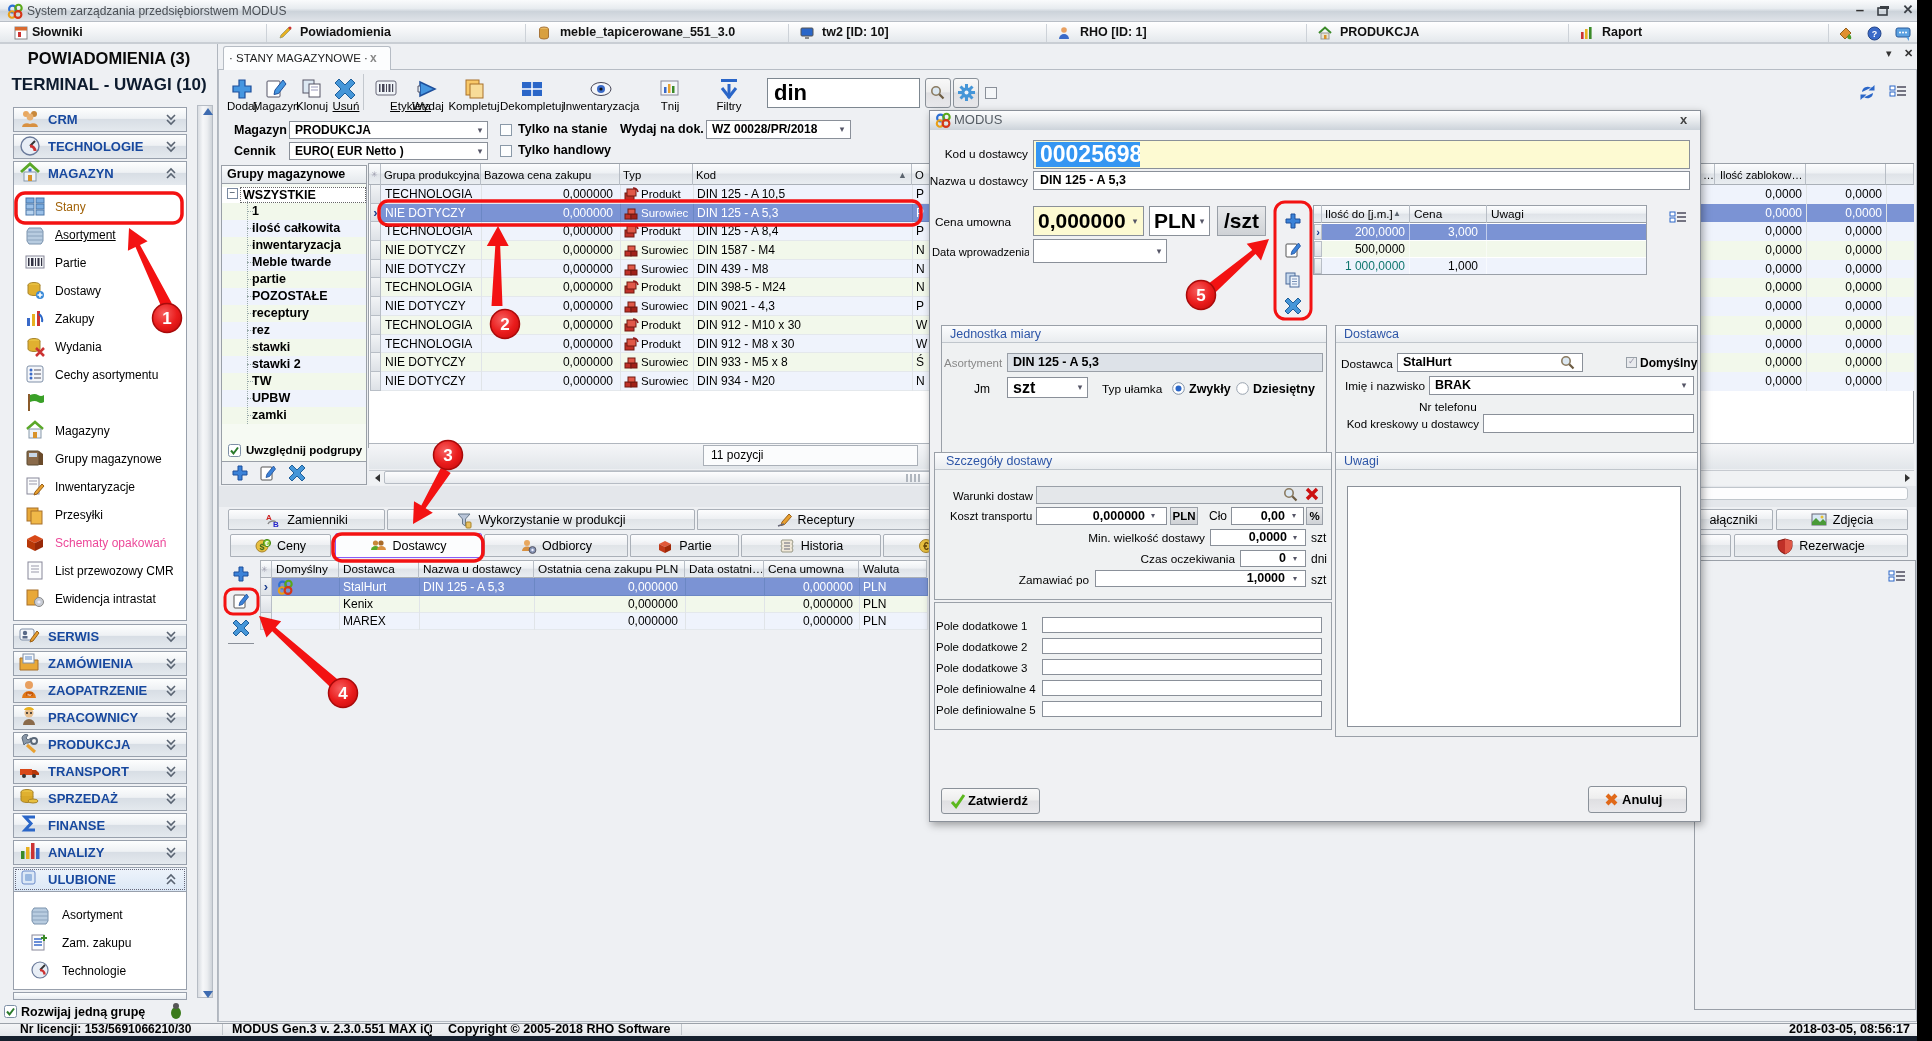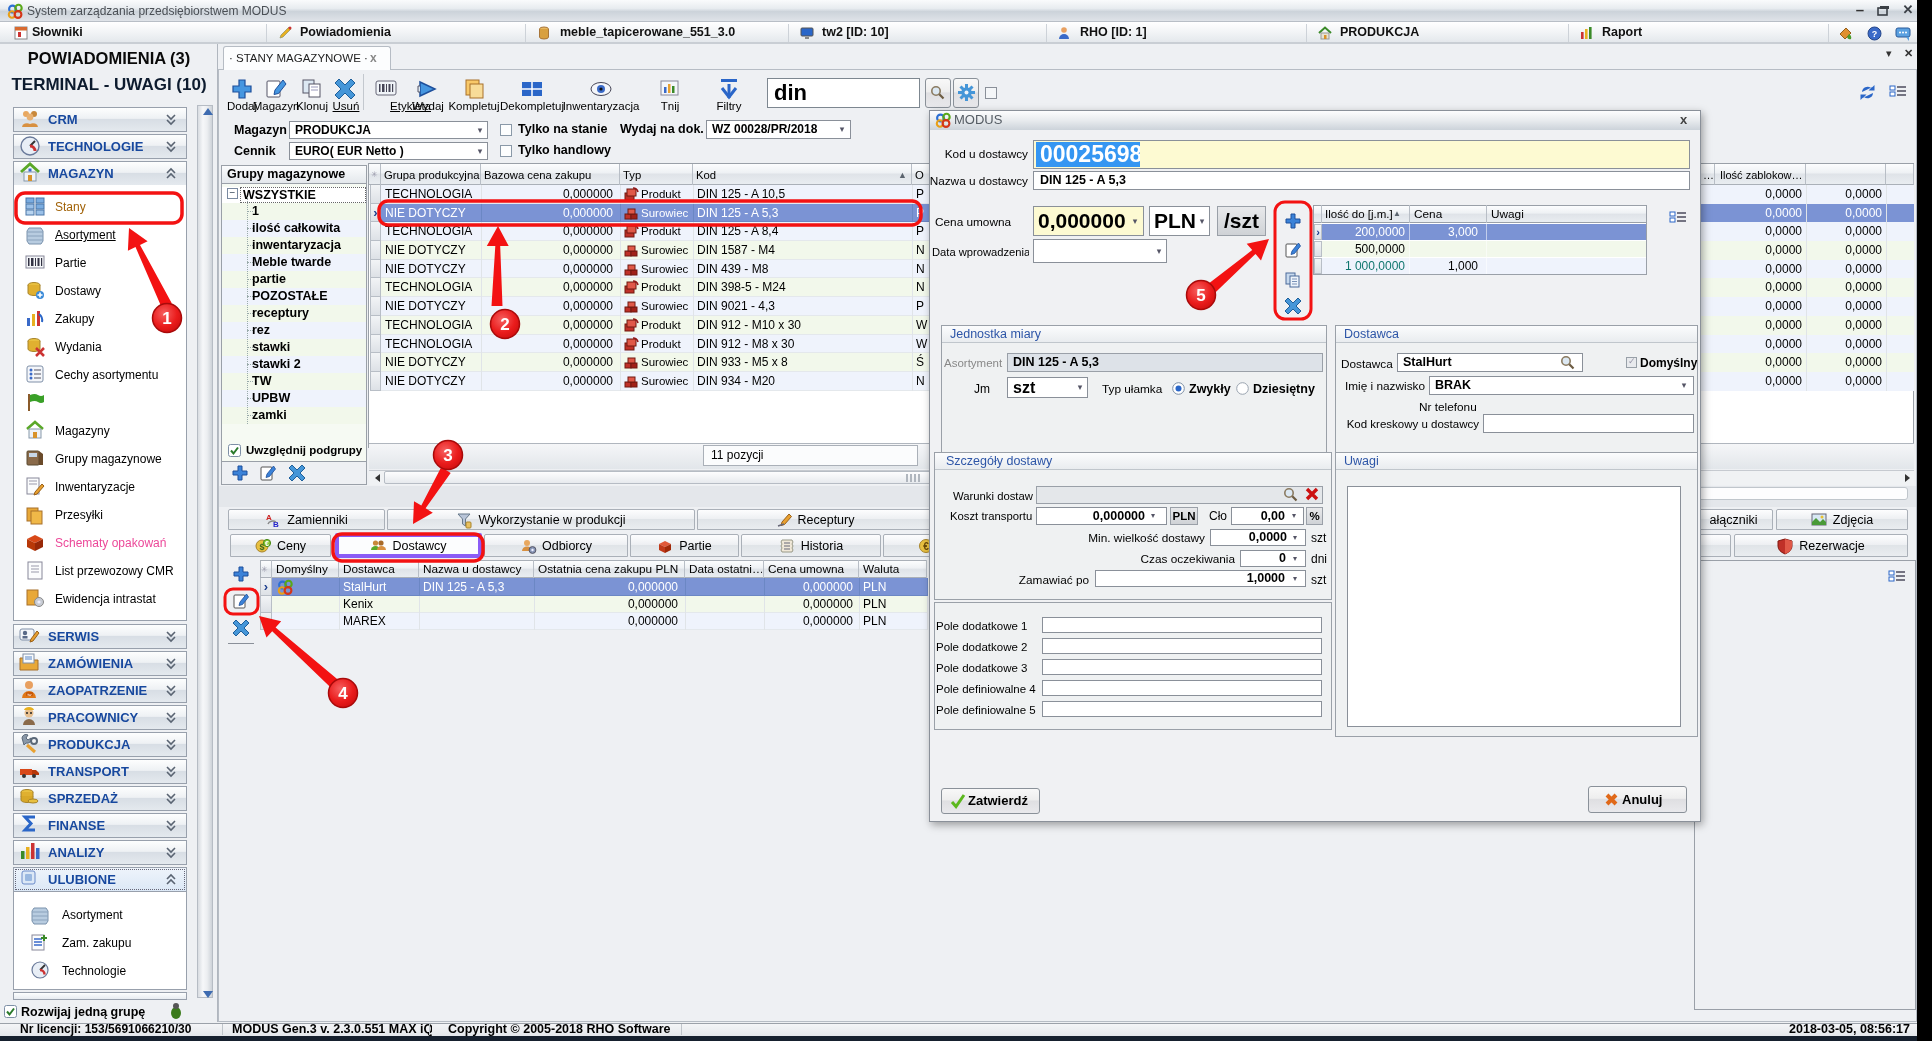--- a/index.html
+++ b/index.html
@@ -1140,21 +1140,21 @@
       <use href="#bt-zdj"></use>
     </svg>
     <span style="white-space:nowrap">Zdjęcia</span>
   </div>
 <div style="left:230px;top:534px;width:101px;height:23px;background:linear-gradient(#fdfdfe,#eef0f3 45%,#e0e4e8 50%,#eaedf0);border:1px solid #aab0b8;border-radius:2px 2px 0 0;display:flex;align-items:center;justify-content:center;font-size:12.5px;overflow:hidden;">
     <svg style="position:static;margin-right:6px;flex:none" width="16" height="16">
       <use href="#bt-ceny"></use>
     </svg>
     <span style="white-space:nowrap">Ceny</span>
   </div>
-<div style="left:335px;top:533px;width:147px;height:25px;background:#fcfdfe;border:4px solid #8b5cf6;border-radius:2px 2px 0 0;display:flex;align-items:center;justify-content:center;font-size:12.5px;overflow:hidden;">
+<div style="left:335px;top:533px;width:147px;height:25px;background:#fcfdfe;border:1px solid #8b5cf6;border-radius:2px 2px 0 0;display:flex;align-items:center;justify-content:center;font-size:12.5px;overflow:hidden;">
     <svg style="position:static;margin-right:6px;flex:none" width="16" height="16">
       <use href="#bt-dost"></use>
     </svg>
     <span style="white-space:nowrap">Dostawcy</span>
   </div>
 <div style="left:484px;top:534px;width:144px;height:23px;background:linear-gradient(#fdfdfe,#eef0f3 45%,#e0e4e8 50%,#eaedf0);border:1px solid #aab0b8;border-radius:2px 2px 0 0;display:flex;align-items:center;justify-content:center;font-size:12.5px;overflow:hidden;">
     <svg style="position:static;margin-right:6px;flex:none" width="16" height="16">
       <use href="#bt-odb"></use>
     </svg>
     <span style="white-space:nowrap">Odbiorcy</span>

